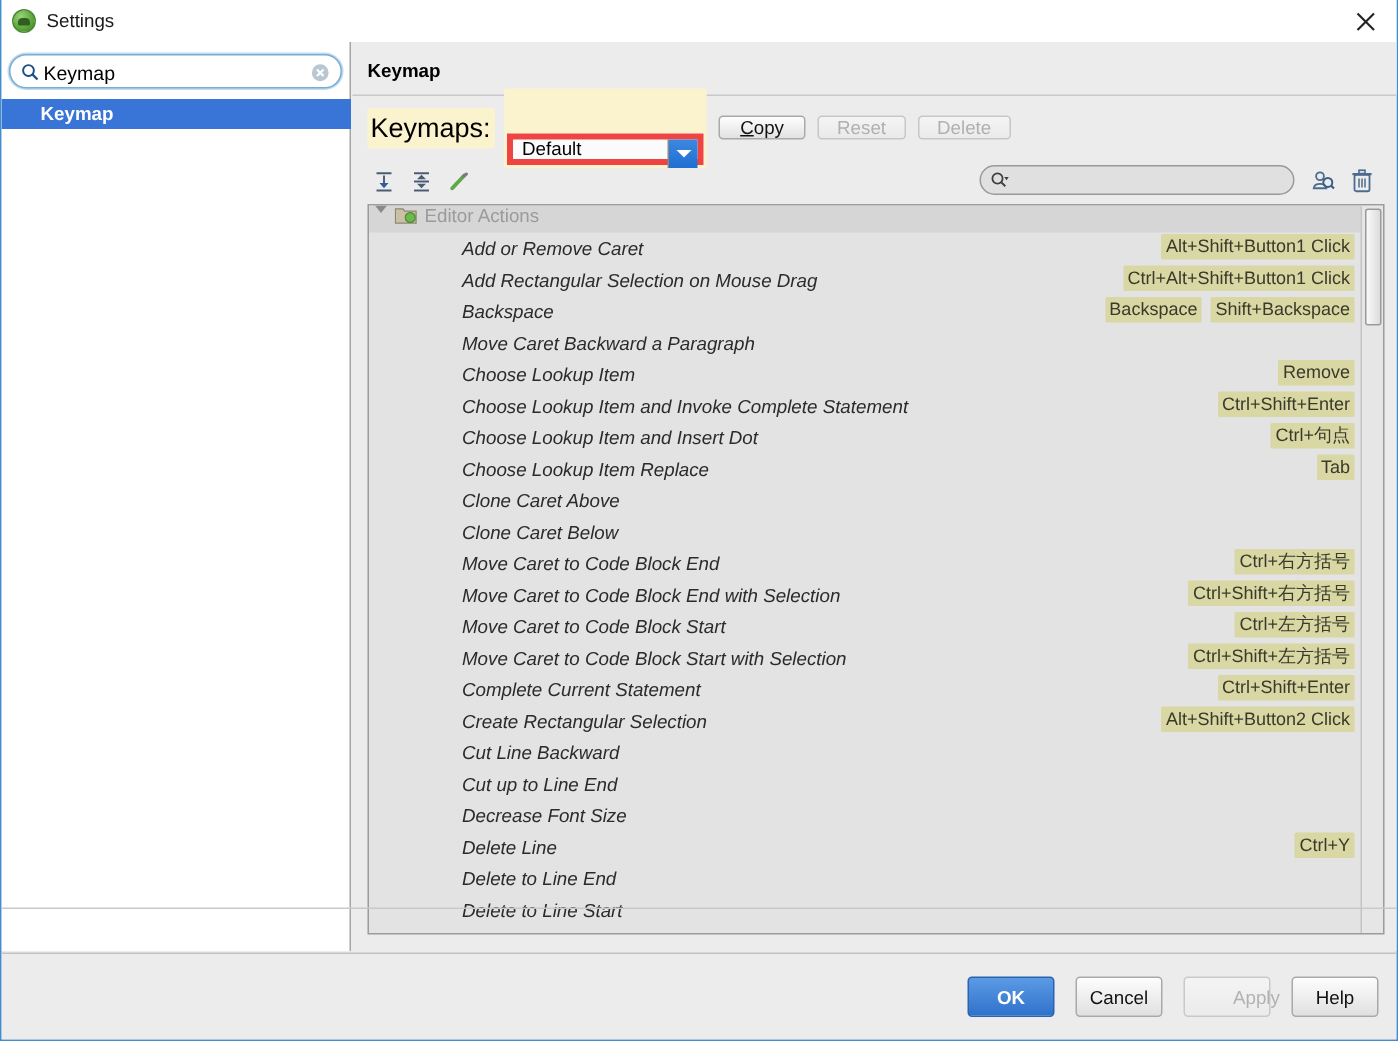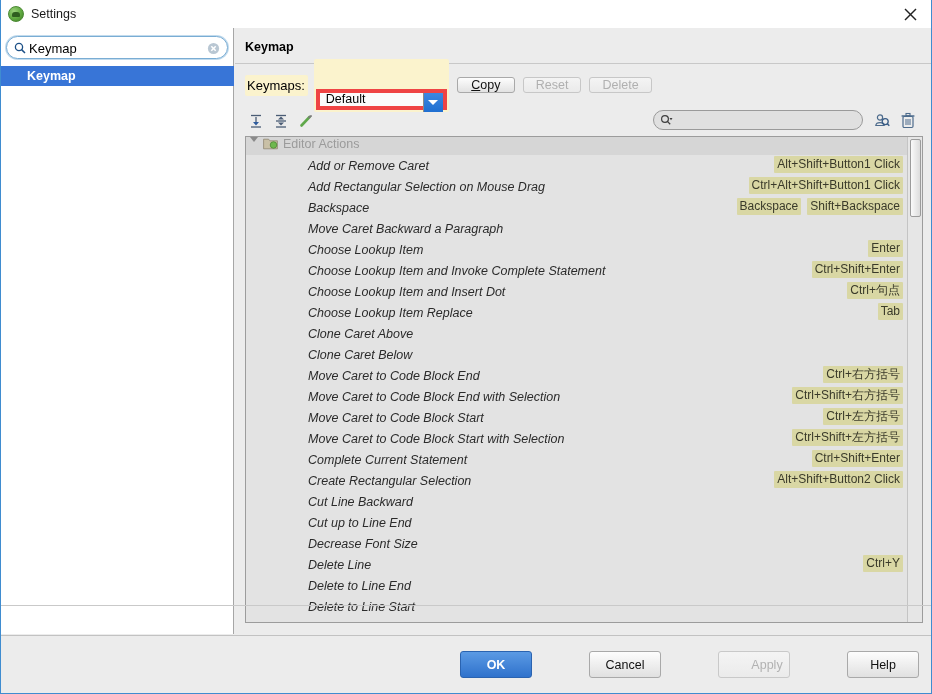--- a/index.html
+++ b/index.html
@@ -112,21 +112,21 @@
   }
 
   
   .keymap-row {
     position: absolute; left: 10px; top: 44px;
     height: 26px; display: flex; align-items: center;
   }
   .hl-label {
     background: #fbf3cd;
     padding: 3px 3px 3px 2px;
-    font-size: 13px;
+    font-size: 18px;
     border-radius: 2px;
   }
   .combo-wrap {
     margin-left: 6px;
     background: #fbf3cd;
     padding: 2px;
     border-radius: 2px;
     display: flex;
   }
   .combo {
@@ -275,28 +275,27 @@
     position: absolute; left: 0; bottom: 0;
     width: 930px; height: 58px;
     background: #ececec;
     border-top: 1px solid #c2c2c2;
   }
   .bottom-buttons {
     position: absolute; right: 12px; top: 15px;
     display: flex; gap: 14px;
   }
   .bbtn {
-    width: 72px; height: 27px;
+    width: 58px; height: 27px;
     border: 1px solid #a9a9a9;
     border-radius: 3px;
     background: linear-gradient(#fdfdfd, #e0e0e0);
     font-size: 12.5px; color: #111;
     cursor: pointer;
     font-family: "Liberation Sans", sans-serif;
-    margin-left: 43px;
   }
   .bbtn.primary {
     background: linear-gradient(#5b9ae4, #2f72cc);
     border-color: #2a63b0;
     color: #ffffff; font-weight: bold;
   }
   .bbtn.disabled {
     color: #b2b2b2;
     background: linear-gradient(#f4f4f4, #ebebeb);
     border-color: #c9c9c9;
@@ -448,21 +447,21 @@
                 <span class="chip">Backspace</span>
                 <span class="chip">Shift+Backspace</span>
               </span>
             </div>
             <div class="act-row">
               <span class="act-name">Move Caret Backward a Paragraph</span>
             </div>
             <div class="act-row">
               <span class="act-name">Choose Lookup Item</span>
               <span class="act-shortcuts">
-                <span class="chip">Enter</span>
+                <span class="chip">Remove</span>
               </span>
             </div>
             <div class="act-row">
               <span class="act-name">Choose Lookup Item and Invoke Complete Statement</span>
               <span class="act-shortcuts">
                 <span class="chip">Ctrl+Shift+Enter</span>
               </span>
             </div>
             <div class="act-row">
               <span class="act-name">Choose Lookup Item and Insert Dot</span>

